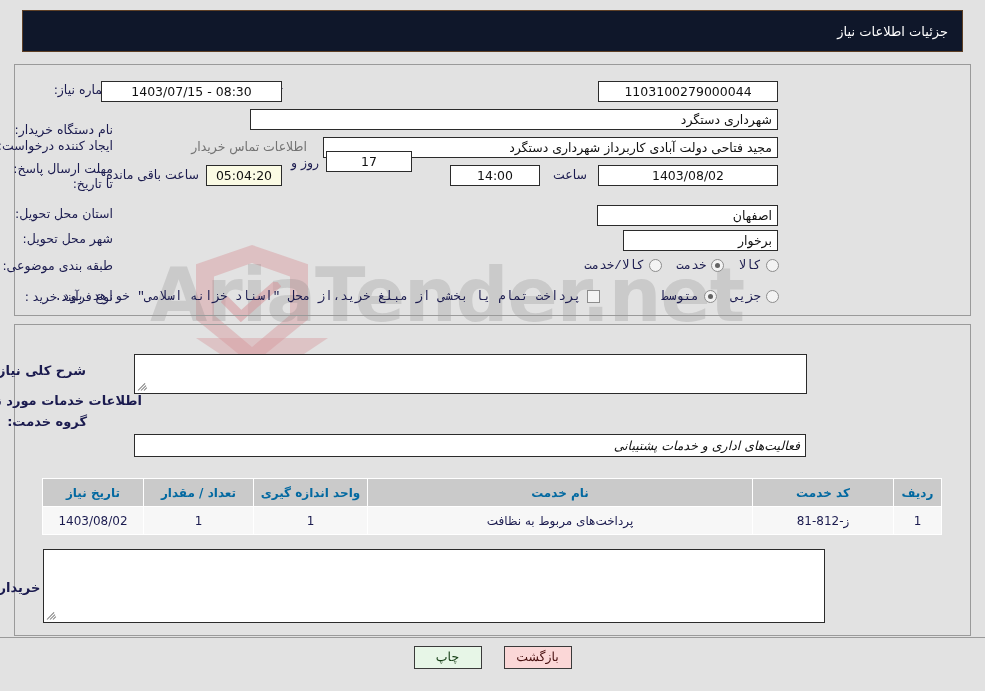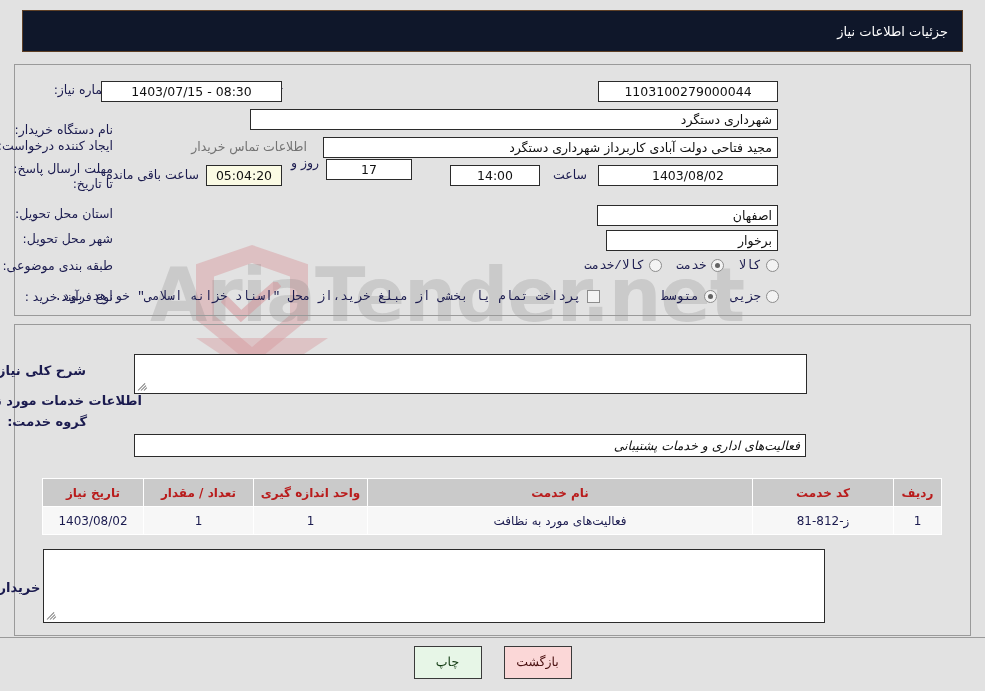--- a/index.html
+++ b/index.html
@@ -237,21 +237,21 @@
   }
   table.grid {
     border-collapse: collapse;
     width: 100%;
     font-size: 12px;
     table-layout: fixed;
   }
   table.grid th {
     background: #cacaca;
     border: 1px solid #ffffff;
-    color: #b91c1c;
+    color: #0369a1;
     font-weight: bold;
     height: 25px;
     font-size: 12px;
     text-align: center;
   }
   table.grid td {
     background: #f7f7f7;
     border: 1px solid #ffffff;
     height: 25px;
     text-align: center;
@@ -277,21 +277,21 @@
     top: 646px;
     width: 985px;
     display: flex;
     justify-content: center;
     gap: 22px;
     z-index: 12;
   }
   .btn {
     box-sizing: border-box;
     min-width: 68px;
-    height: 33px;
+    height: 23px;
     line-height: 21px;
     text-align: center;
     font-size: 12.5px;
     border: 1px solid #3a3a3a;
     cursor: pointer;
     padding: 0 10px;
   }
   .btn-print  { background: #e7f6e7; color: #123b12; }
   .btn-back   { background: #fbd7d7; color: #4a1111; }
 </style>
@@ -348,21 +348,21 @@
 </div>
 <div class="frow" style="right:207px; top:165px;">
   <div class="fld num" style="width:180px;">1403/08/02</div>
 </div>
 <div class="frow" style="right:398px; top:167px;">
   <span class="plain">ساعت</span>
 </div>
 <div class="frow" style="right:445px; top:165px;">
   <div class="fld num" style="width:90px;">14:00</div>
 </div>
-<div class="frow" style="right:573px; top:159px;">
+<div class="frow" style="right:573px; top:151px;">
   <div class="fld num" style="width:86px;">17</div>
 </div>
 <div class="frow" style="right:666px; top:155px;text-align:center;">
   <span class="plain">روز و</span>
 </div>
 <div class="frow" style="right:703px; top:165px;">
   <div class="fld num highlight" style="width:76px;">05:04:20</div>
 </div>
 <div class="frow" style="right:786px; top:167px;">
   <span class="plain">ساعت باقی مانده</span>
@@ -372,21 +372,21 @@
   <span class="lbl">استان محل تحویل:</span>
 </div>
 <div class="frow" style="right:207px; top:205px;">
   <div class="fld rtltxt" style="width:181px;">اصفهان</div>
 </div>
 
 <div class="frow" style="right:872px; top:231px;">
   <span class="lbl">شهر محل تحویل:</span>
 </div>
 <div class="frow" style="right:207px; top:230px;">
-  <div class="fld rtltxt" style="width:172px;">برخوار</div>
+  <div class="fld rtltxt" style="width:155px;">برخوار</div>
 </div>
 
 <div class="frow" style="right:872px; top:258px;">
   <span class="lbl">طبقه بندی موضوعی:</span>
 </div>
 <div class="frow" style="right:206px; top:257px;">
   <span class="radio"></span>
   <span class="radio-label">کالا</span>
   <span class="radio checked"></span>
   <span class="radio-label">خدمت</span>
@@ -447,21 +447,21 @@
         <th>نام خدمت</th>
         <th>واحد اندازه گیری</th>
         <th>تعداد / مقدار</th>
         <th>تاریخ نیاز</th>
       </tr>
     </thead>
     <tbody>
       <tr>
         <td>1</td>
         <td class="ltr">ز-812-81</td>
-        <td>فعالیت‌های مورد به نظافت</td>
+        <td>پرداخت‌های مربوط به نظافت</td>
         <td>1</td>
         <td>1</td>
         <td class="ltr">1403/08/02</td>
       </tr>
     </tbody>
   </table>
 </div>
 
 <div class="frow" style="right:882px; top:580px;">
   <span class="boldlbl">توضیحات خریدار:</span>

